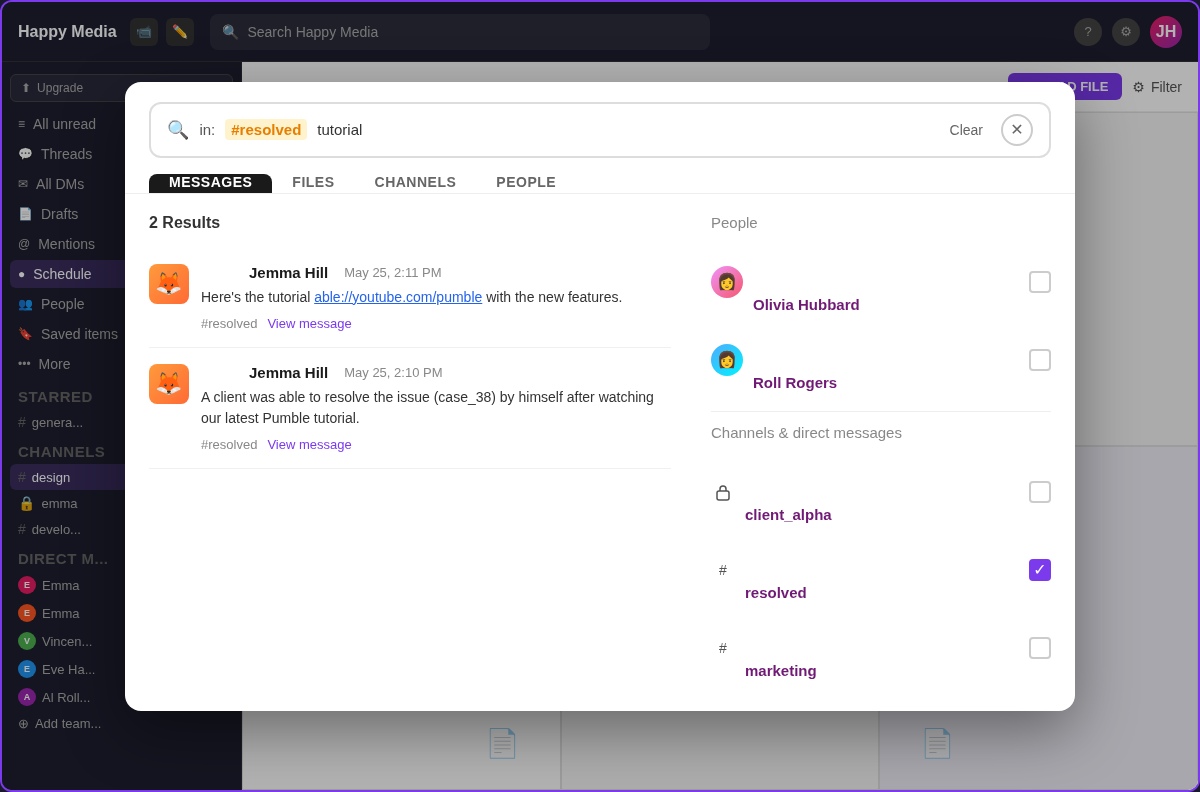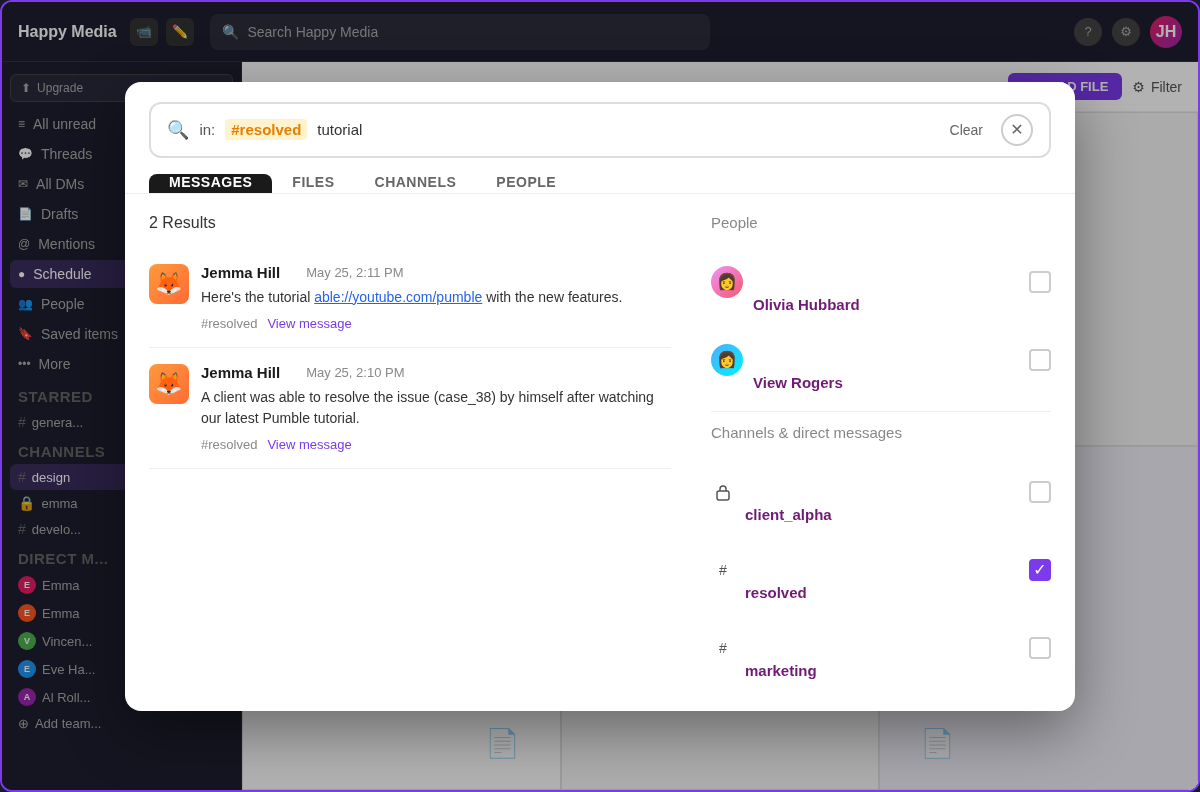--- a/index.html
+++ b/index.html
@@ -326,21 +326,21 @@
     }
 
     
     .results-panel {
       flex: 1;
       overflow-y: auto;
     }
     .results-count {
       font-size: 16px;
       color: #333;
-      font-weight: 400;
+      font-weight: 700;
       margin-bottom: 16px;
     }
     .result-item {
       display: flex;
       gap: 12px;
       padding: 16px 0;
       border-bottom: 1px solid #f0f0f0;
     }
     .result-avatar {
       width: 40px; height: 40px;
@@ -353,22 +353,23 @@
       font-weight: 700;
       font-size: 14px;
     }
     .result-avatar.jemma {
       background: linear-gradient(135deg, #ff9a3c, #ff6b35);
     }
     .result-content { flex: 1; }
     .result-header {
       display: flex;
       align-items: center;
-      gap: 26px;
+      gap: 16px;
       margin-bottom: 6px;
+      margin-left: 48px;
     }
     .result-name {
       font-weight: 700;
       font-size: 15px;
       color: #1a1a1a;
     }
     .result-time {
       font-size: 13px;
       color: #888;
     }
@@ -700,21 +701,21 @@
               <span class="filter-name">Olivia Hubbard</span>
             </div>
             <div class="checkbox"></div>
           </div>
 
           <div class="filter-item">
             <div class="filter-item-left">
               <div class="filter-avatar kate">
                 <span style="font-size:16px;">👩</span>
               </div>
-              <span class="filter-name">View Rogers</span>
+              <span class="filter-name">Roll Rogers</span>
             </div>
             <div class="checkbox"></div>
           </div>
 
           <div class="filter-divider"></div>
 
           <div class="filter-section-title">Channels &amp; direct messages</div>
 
           <div class="filter-item">
             <div class="filter-item-left">

